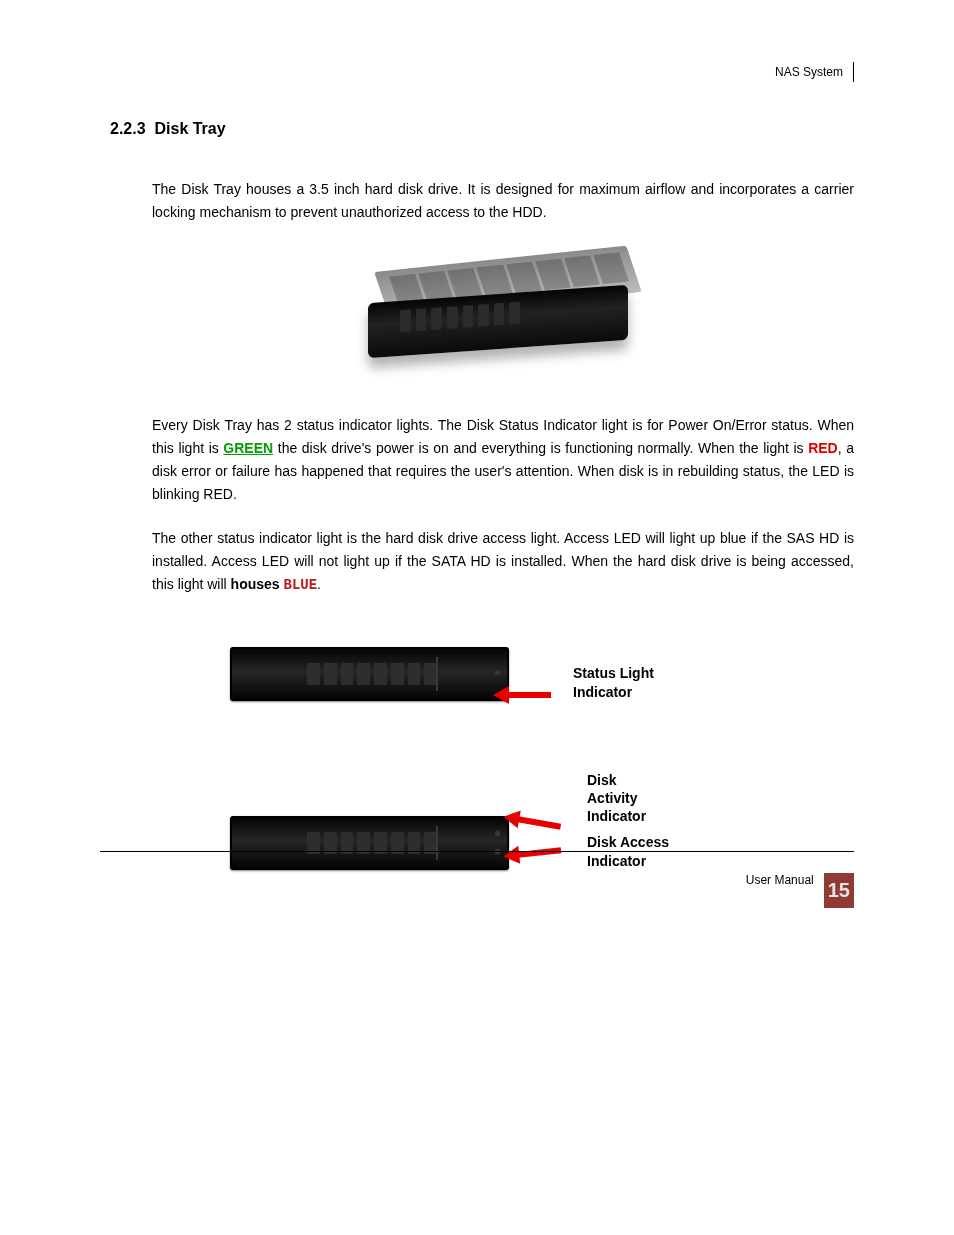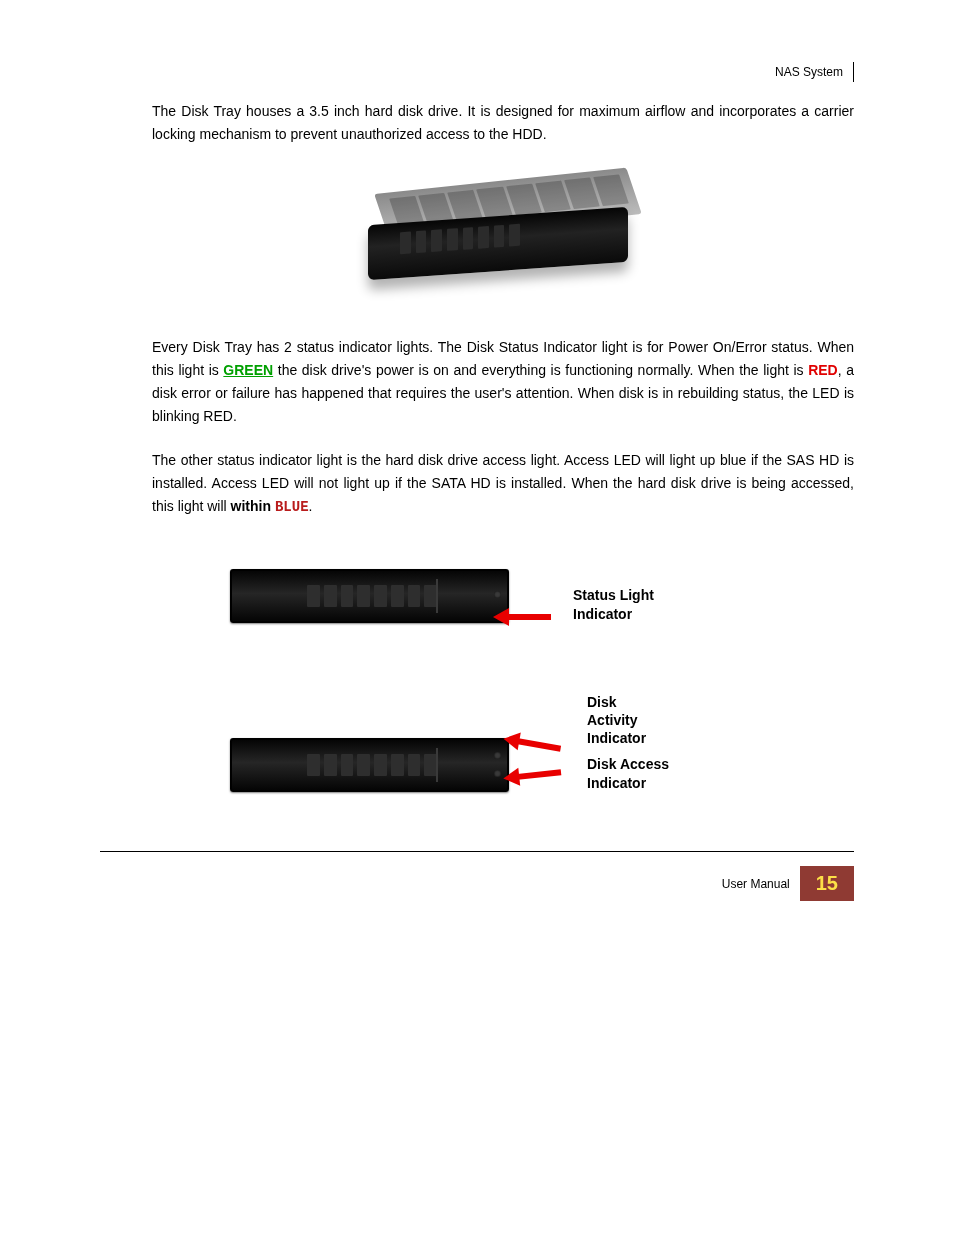--- a/index.html
+++ b/index.html
@@ -121,36 +121,39 @@
   .dual-arrows .a1, .dual-arrows .a2{ position:absolute; }
   .dual-arrows .a1{ left:6px; top:6px; transform: rotate(10deg); }
   .dual-arrows .a2{ left:6px; top:34px; transform: rotate(-6deg); }
 
   
   .footer-rule {
     position: absolute; left: 100px; right: 100px; bottom: 104px;
     border-top: 1px solid #000;
   }
   .footer {
-    position: absolute; right: 100px; bottom: 55px;
-    display: flex; align-items: center;
+    position: absolute; right: 100px; bottom: 48px;
+    display: flex; align-items: flex-start;
   }
   .footer-label { font-size: 12px; margin-right: 10px; }
   .page-num {
-    background: #8f3a33; color: #fde047; font-weight: bold;
-    font-size: 20px; padding: 6px 16px;
+    background: #8f3a33; color: #e5e5e5; font-weight: bold;
+    font-size: 20px; padding: 6px 4px;
   }
 </style>
 </head>
 <body>
 
 <div class="page">
 
   <div class="header-right">NAS System</div>
 
+  <h2 class="section">
+    <span>2.2.3</span>&nbsp;&nbsp;<span>Disk Tray</span>
+  </h2>
 
   <div class="body-block">
     <p>The Disk Tray houses a 3.5 inch hard disk drive. It is designed for maximum airflow and incorporates a carrier locking mechanism to prevent unauthorized access to the HDD.</p>
 
     <div class="tray-figure">
       <div class="tray-top"></div>
       <div class="tray-grid">
         <span></span>
           <span></span>
           <span></span>
@@ -173,21 +176,21 @@
       </div>
     </div>
   </div>
 
 
   <div class="body-block">
     <p>
       <span>Every Disk Tray has 2 status indicator lights. The Disk Status Indicator light is for Power On/Error status. When this light is </span><span class="green">GREEN</span><span> the disk drive's power is on and everything is functioning normally. When the light is </span><span class="red">RED</span><span>, a disk error or failure has happened that requires the user's attention. When disk is in rebuilding status, the LED is blinking RED.</span>
     </p>
     <p>
-      <span>The other status indicator light is the hard disk drive access light. Access LED will light up blue if the SAS HD is installed. Access LED will not light up if the SATA HD is installed. When the hard disk drive is being accessed, this light will </span><span class="bold">within </span><span class="blue">BLUE</span><span>.</span>
+      <span>The other status indicator light is the hard disk drive access light. Access LED will light up blue if the SAS HD is installed. Access LED will not light up if the SATA HD is installed. When the hard disk drive is being accessed, this light will </span><span class="bold">houses </span><span class="blue">BLUE</span><span>.</span>
     </p>
   </div>
 
   <div class="panel-figure">
 
     <div class="panel-row">
       <div class="panel">
         <div class="vent">
           <span></span>
             <span></span>

